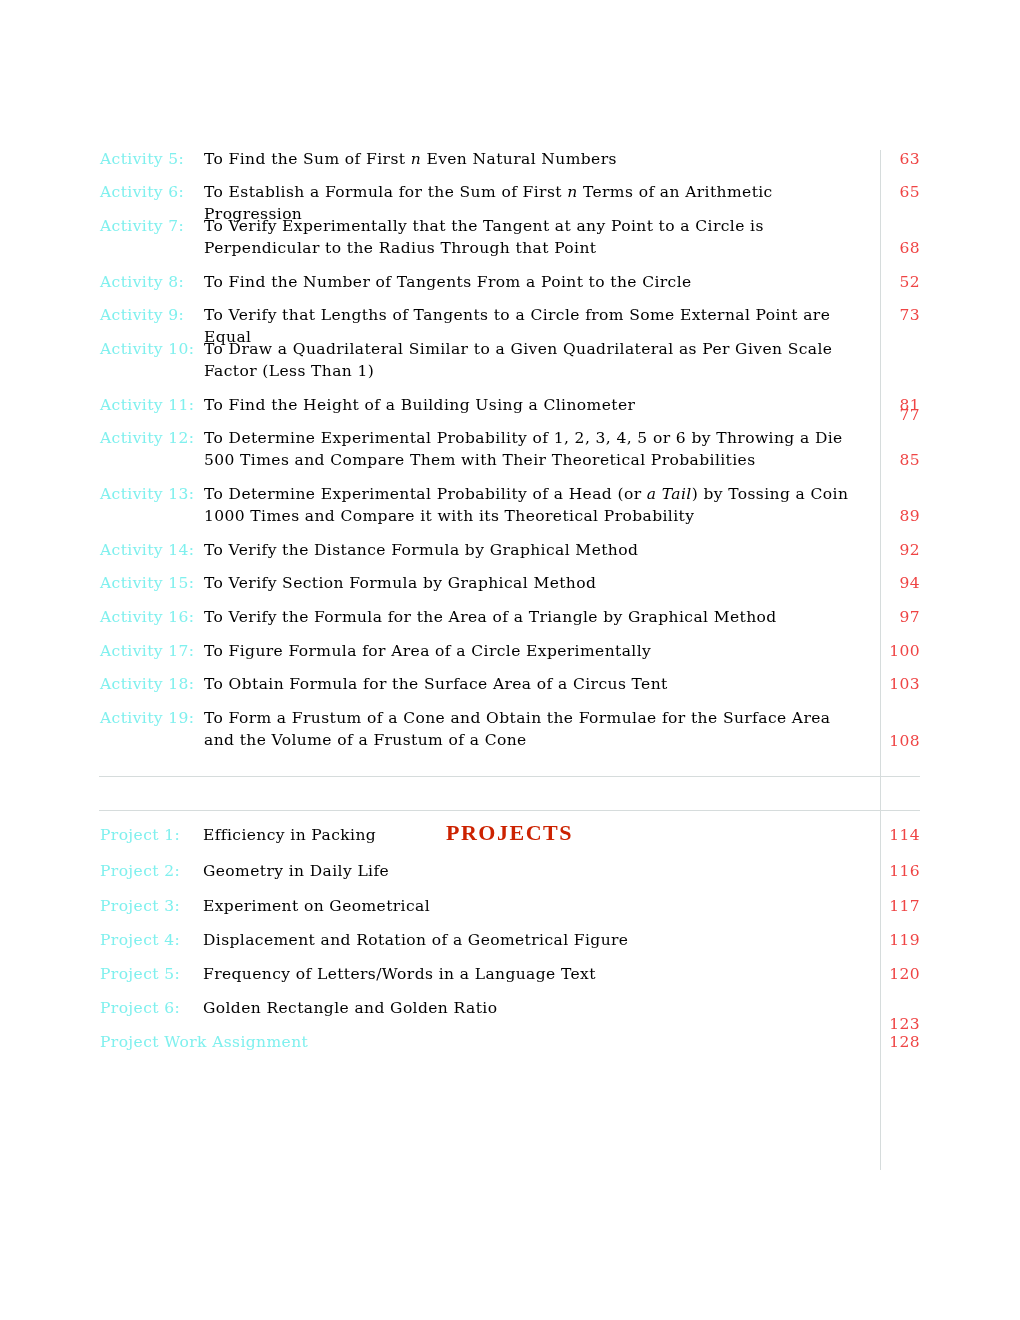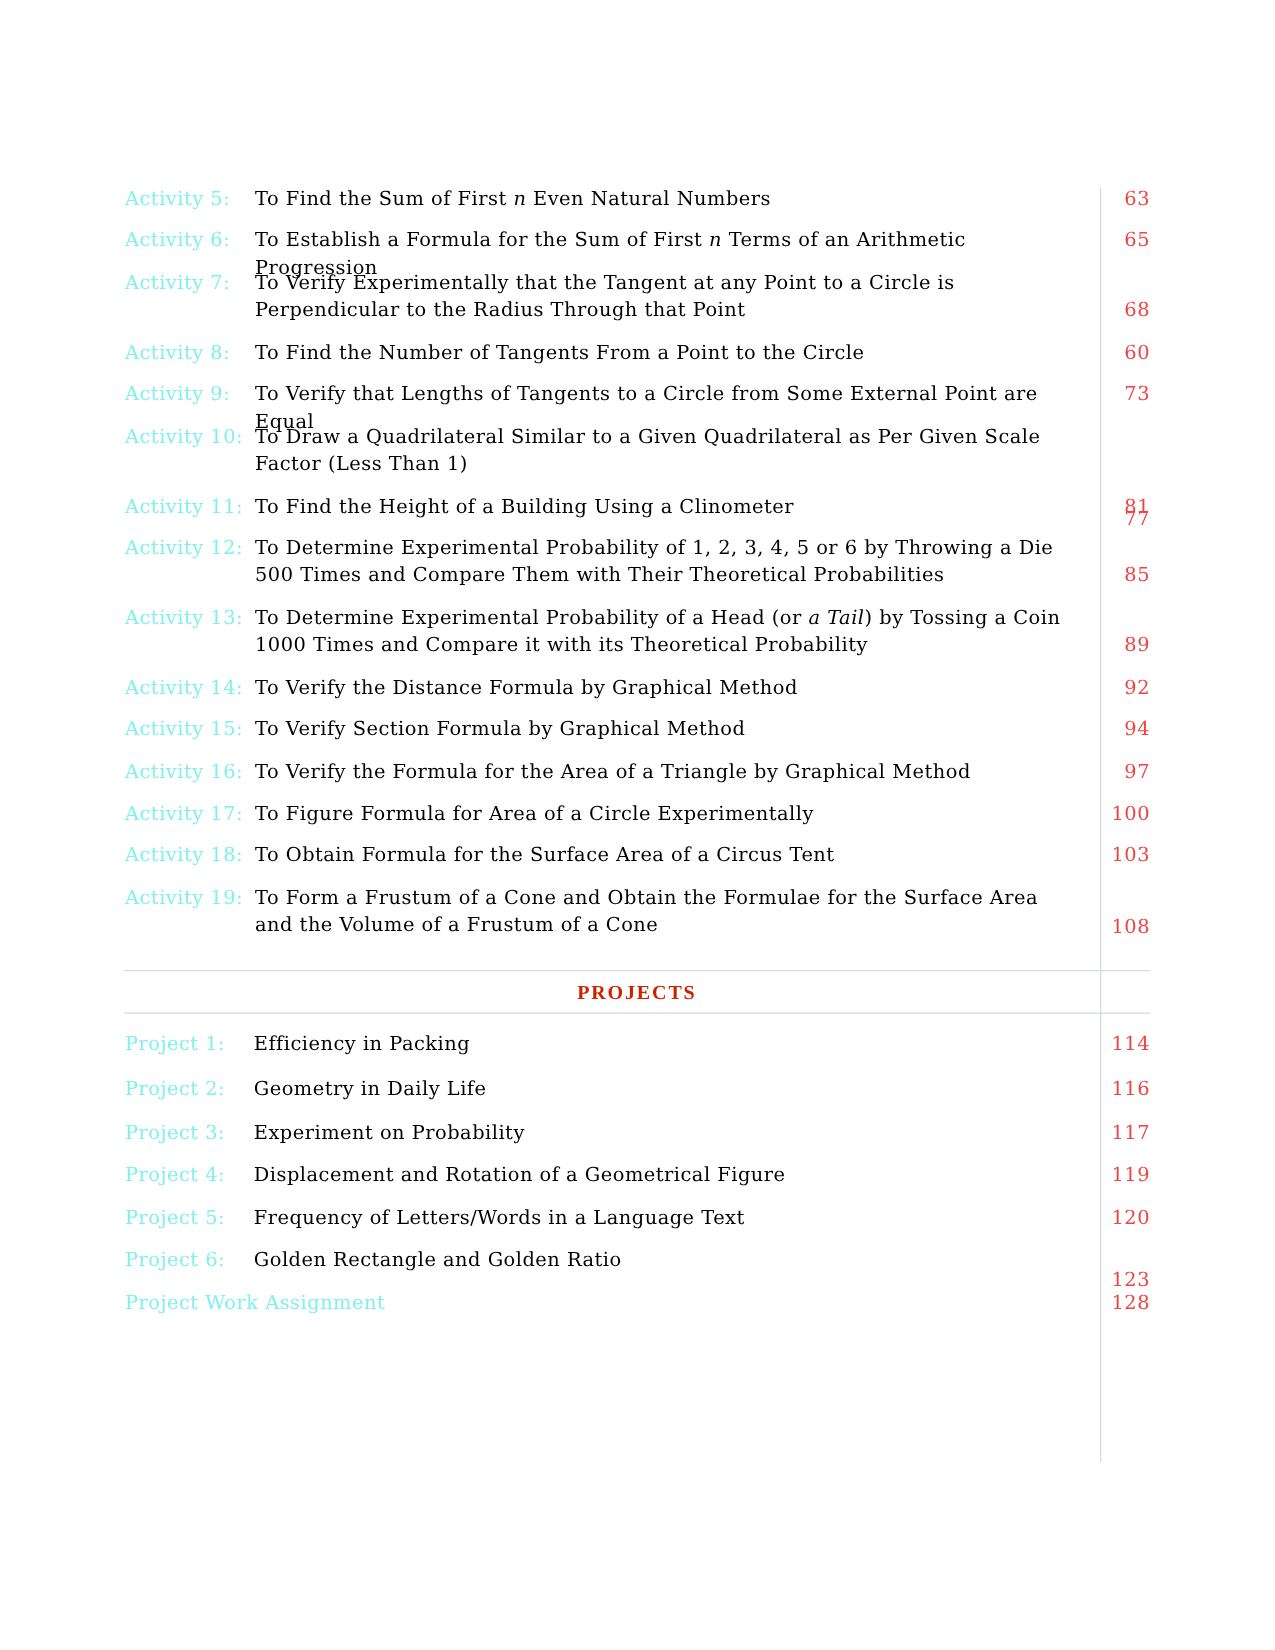--- a/index.html
+++ b/index.html
@@ -7,22 +7,22 @@
            font-family: "DejaVu Serif", "Liberation Serif", serif; color: #333; }
     .page { position: absolute; left: 0; top: 0; width: 1020px; height: 1320px; }
     .vline { position: absolute; left: 880px; top: 150px; width: 1px; height: 1020px; background: #d6dcdc; }
     .hline { position: absolute; left: 99px; width: 821px; height: 1px; background: #d6dcdc; }
     .entry { position: absolute; left: 100px; width: 820px; font-size: 15.5px; line-height: 22px; letter-spacing: 0.4px; }
     .label { position: absolute; left: 0; top: 0; color: #7ff0ee; white-space: nowrap; }
     .title { position: absolute; left: 104px; top: 0; width: 650px; color: #000000; }
     .title i { font-style: italic; }
     .page-no { position: absolute; right: 0; width: 40px; text-align: right; color: #ef4444; }
     .proj .title { left: 103px; }
-    .section-title { position: absolute; left: 99px; width: 821px; top: 786px; text-align: center;
-                     font-family: "Liberation Serif", serif; font-weight: bold; font-size: 16px;
+    .section-title { position: absolute; left: 99px; width: 821px; top: 820px; text-align: center;
+                     font-family: "Liberation Serif", serif; font-weight: bold; font-size: 22px;
                      letter-spacing: 1.5px; color: #cc2200; }
   </style>
 </head>
 <body>
 
 <div class="page">
   <div class="vline"></div>
   <div class="hline" style="top:776px"></div>
   <div class="hline" style="top:810px"></div>
   <div class="section-title">PROJECTS</div>
@@ -39,21 +39,21 @@
         <span class="page-no" style="top: 0px;">65</span>
       </div>
       <div class="entry" style="top: 215px;">
         <span class="label">Activity  7:</span>
         <span class="title">To Verify Experimentally that the Tangent at any Point to a Circle is Perpendicular to the Radius Through that Point</span>
         <span class="page-no" style="top: 22px;">68</span>
       </div>
       <div class="entry" style="top: 271px;">
         <span class="label">Activity  8:</span>
         <span class="title">To Find the Number of Tangents From a Point to the Circle</span>
-        <span class="page-no" style="top: 0px;">60</span>
+        <span class="page-no" style="top: 0px;">52</span>
       </div>
       <div class="entry" style="top: 304px;">
         <span class="label">Activity  9:</span>
         <span class="title">To Verify that Lengths of Tangents to a Circle from Some External Point are Equal</span>
         <span class="page-no" style="top: 0px;">73</span>
       </div>
       <div class="entry" style="top: 338px;">
         <span class="label">Activity  10:</span>
         <span class="title">To Draw a Quadrilateral Similar to a Given Quadrilateral as Per Given Scale Factor (Less Than 1)</span>
         <span class="page-no" style="top: 22px; margin-top: 44px;">77</span>
@@ -110,21 +110,21 @@
         <span class="title">Efficiency in Packing</span>
         <span class="page-no" style="top: 0px;">114</span>
       </div>
       <div class="entry proj" style="top: 860px;">
         <span class="label">Project  2:</span>
         <span class="title">Geometry in Daily Life</span>
         <span class="page-no" style="top: 0px;">116</span>
       </div>
       <div class="entry proj" style="top: 895px;">
         <span class="label">Project  3:</span>
-        <span class="title">Experiment on Probability</span>
+        <span class="title">Experiment on Geometrical</span>
         <span class="page-no" style="top: 0px;">117</span>
       </div>
       <div class="entry proj" style="top: 929px;">
         <span class="label">Project  4:</span>
         <span class="title">Displacement and Rotation of a Geometrical Figure</span>
         <span class="page-no" style="top: 0px;">119</span>
       </div>
       <div class="entry proj" style="top: 963px;">
         <span class="label">Project  5:</span>
         <span class="title">Frequency of Letters/Words in a Language Text</span>

